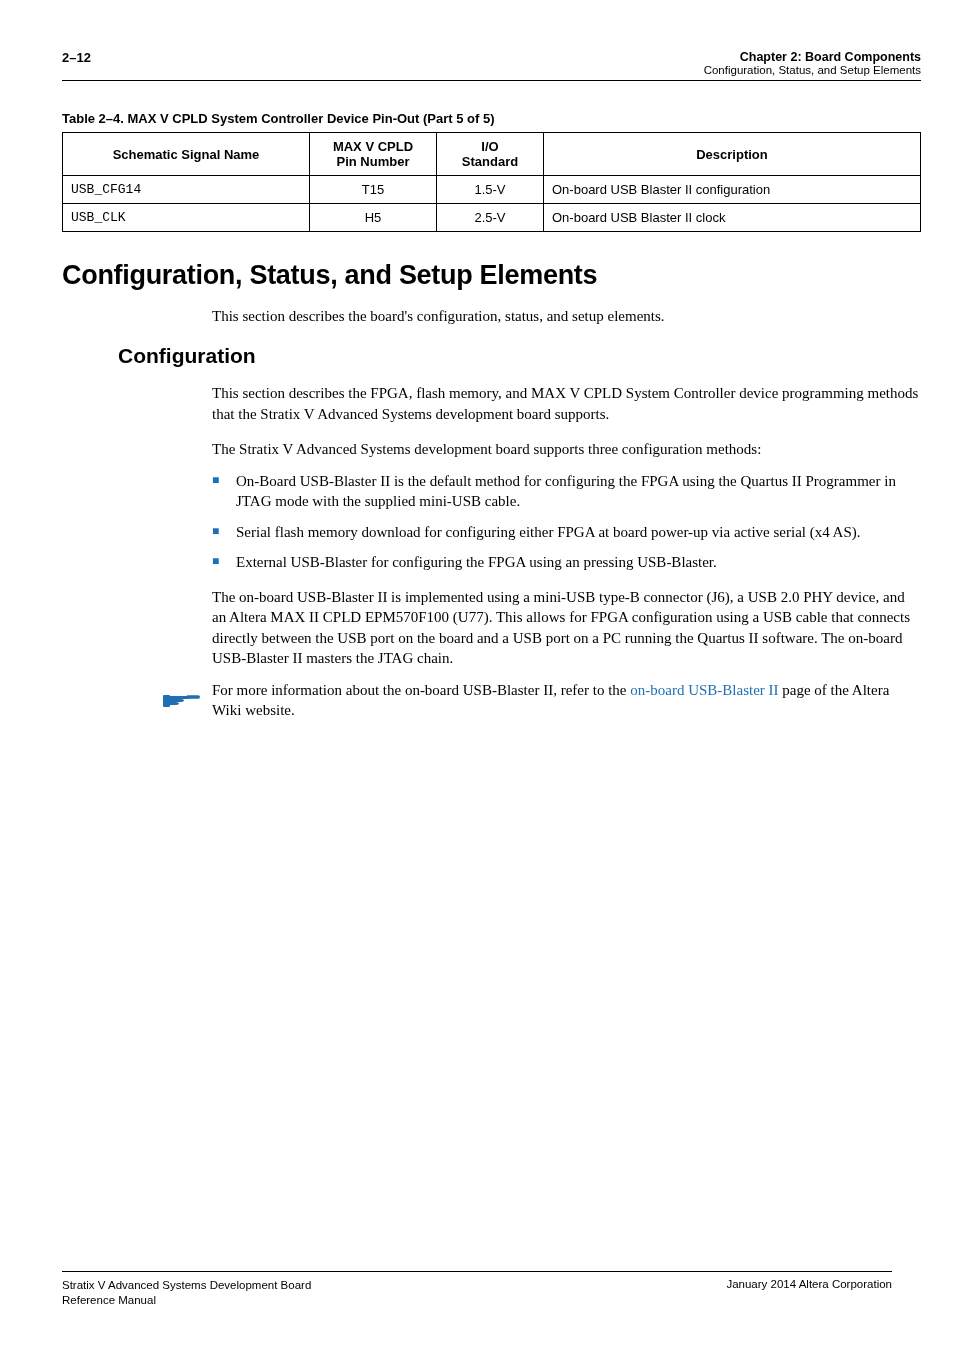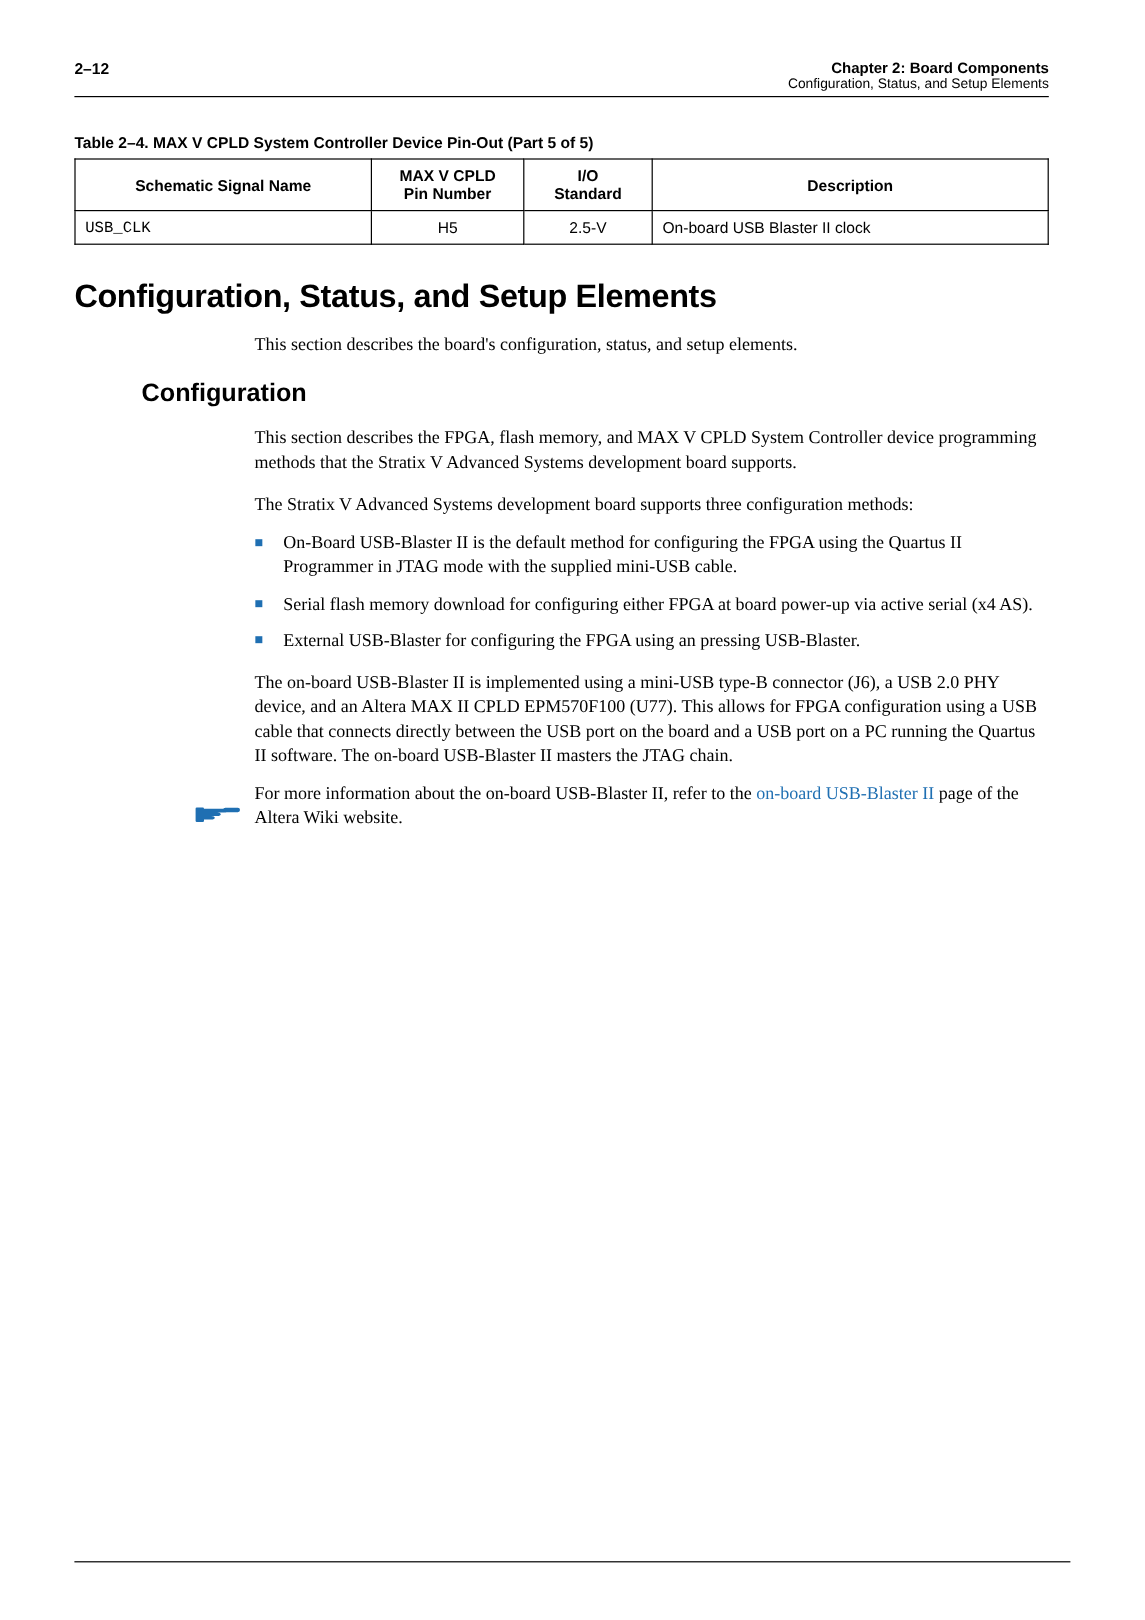--- a/index.html
+++ b/index.html
@@ -8,21 +8,21 @@
     padding: 0;
     width: 954px;
     height: 1350px;
     font-family: "Helvetica Neue", Helvetica, Arial, sans-serif;
     color: #000;
     background: #fff;
     position: relative;
     -webkit-font-smoothing: antialiased;
   }
   .page {
-    padding: 50px 80px 0 62px;
+    padding: 50px 33px 0 62px;
     box-sizing: border-box;
   }
 
   .hdr-row { display: flex; justify-content: space-between; align-items: flex-start; margin-bottom: 4px; }
   .hdr-left { font-size: 13px; font-weight: bold; }
   .hdr-right { text-align: right; font-size: 12.5px; }
   .hdr-right .line1 { font-weight: bold; }
   .hdr-right .line2 { font-size: 11.5px; }
 
   .rule { border: none; border-top: 1px solid #000; margin: 2px 0 30px 0; }
@@ -40,21 +40,21 @@
   h1.section { font-family: Arial, Helvetica, sans-serif; font-size: 27px; font-weight: 800; margin: 28px 0 8px 0; font-stretch: condensed; letter-spacing: -0.3px; }
   h2.sub { font-family: Arial, Helvetica, sans-serif; font-size: 21px; font-weight: 800; margin: 18px 0 8px 56px; font-stretch: condensed; }
   h3.subsub { font-family: Arial, Helvetica, sans-serif; font-size: 17px; font-weight: 800; margin: 14px 0 8px 150px; font-stretch: condensed; }
 
   .body { font-family: "Book Antiqua","Palatino Linotype",Palatino,Georgia,serif; font-size: 15px; line-height: 1.35; margin-left: 150px; margin-bottom: 12px; }
 
   ul.sq { list-style: none; padding: 0; margin: 0 0 12px 150px; }
   ul.sq li { font-family: "Book Antiqua","Palatino Linotype",Palatino,Georgia,serif; font-size: 15px; line-height: 1.35; padding-left: 24px; position: relative; margin-bottom: 10px; }
   ul.sq li::before { content: "■"; color: #1f6fb2; position: absolute; left: 0; top: 1px; font-size: 12px; }
 
-  .note-row { display: flex; align-items: flex-end; margin-left: 100px; margin-top: 4px; }
+  .note-row { display: flex; align-items: center; margin-left: 100px; margin-top: 4px; }
   .hand { width: 40px; height: 28px; flex: 0 0 40px; color: #1f6fb2; margin-right: 10px; margin-top:2px;}
   .note-text { font-family: "Book Antiqua","Palatino Linotype",Palatino,Georgia,serif; font-size: 15px; line-height: 1.35; }
   .link { color: #1f6fb2; }
 
   .footer { position: absolute; left: 62px; right: 62px; bottom: 42px; }
   .frule { border: none; border-top: 1px solid #000; margin-bottom: 6px; }
   .frow { display: flex; justify-content: space-between; font-size: 11.5px; }
   .fleft { line-height: 1.3; }
 </style>
 </head>
@@ -81,20 +81,26 @@
         </th>
         <th class="col-std">
           <span>I/O</span><br>
           <span>Standard</span>
         </th>
         <th>Description</th>
       </tr>
     </thead>
     <tbody>
       <tr>
+        <td class="sig">USB_CFG14</td>
+        <td class="c">T15</td>
+        <td class="c">1.5-V</td>
+        <td>On-board USB Blaster II configuration</td>
+      </tr>
+      <tr>
         <td class="sig">USB_CLK</td>
         <td class="c">H5</td>
         <td class="c">2.5-V</td>
         <td>On-board USB Blaster II clock</td>
       </tr>
     </tbody>
   </table>
 
   <h1 class="section">Configuration, Status, and Setup Elements</h1>
   <p class="body">This section describes the board's configuration, status, and setup elements.</p>
@@ -120,13 +126,20 @@
       </g>
     </svg>
     <div class="note-text">
       <span>For more information about the on-board USB-Blaster II, refer to the </span><span class="link">on-board USB-Blaster II</span><span> page of the Altera Wiki website.</span>
     </div>
   </div>
 </div>
 
 <div class="footer">
   <hr class="frule">
+  <div class="frow">
+    <div class="fleft">
+      <div>Stratix V Advanced Systems Development Board</div>
+      <div>Reference Manual</div>
+    </div>
+    <div>January 2014   Altera Corporation</div>
+  </div>
 </div>
 
 </body></html>

